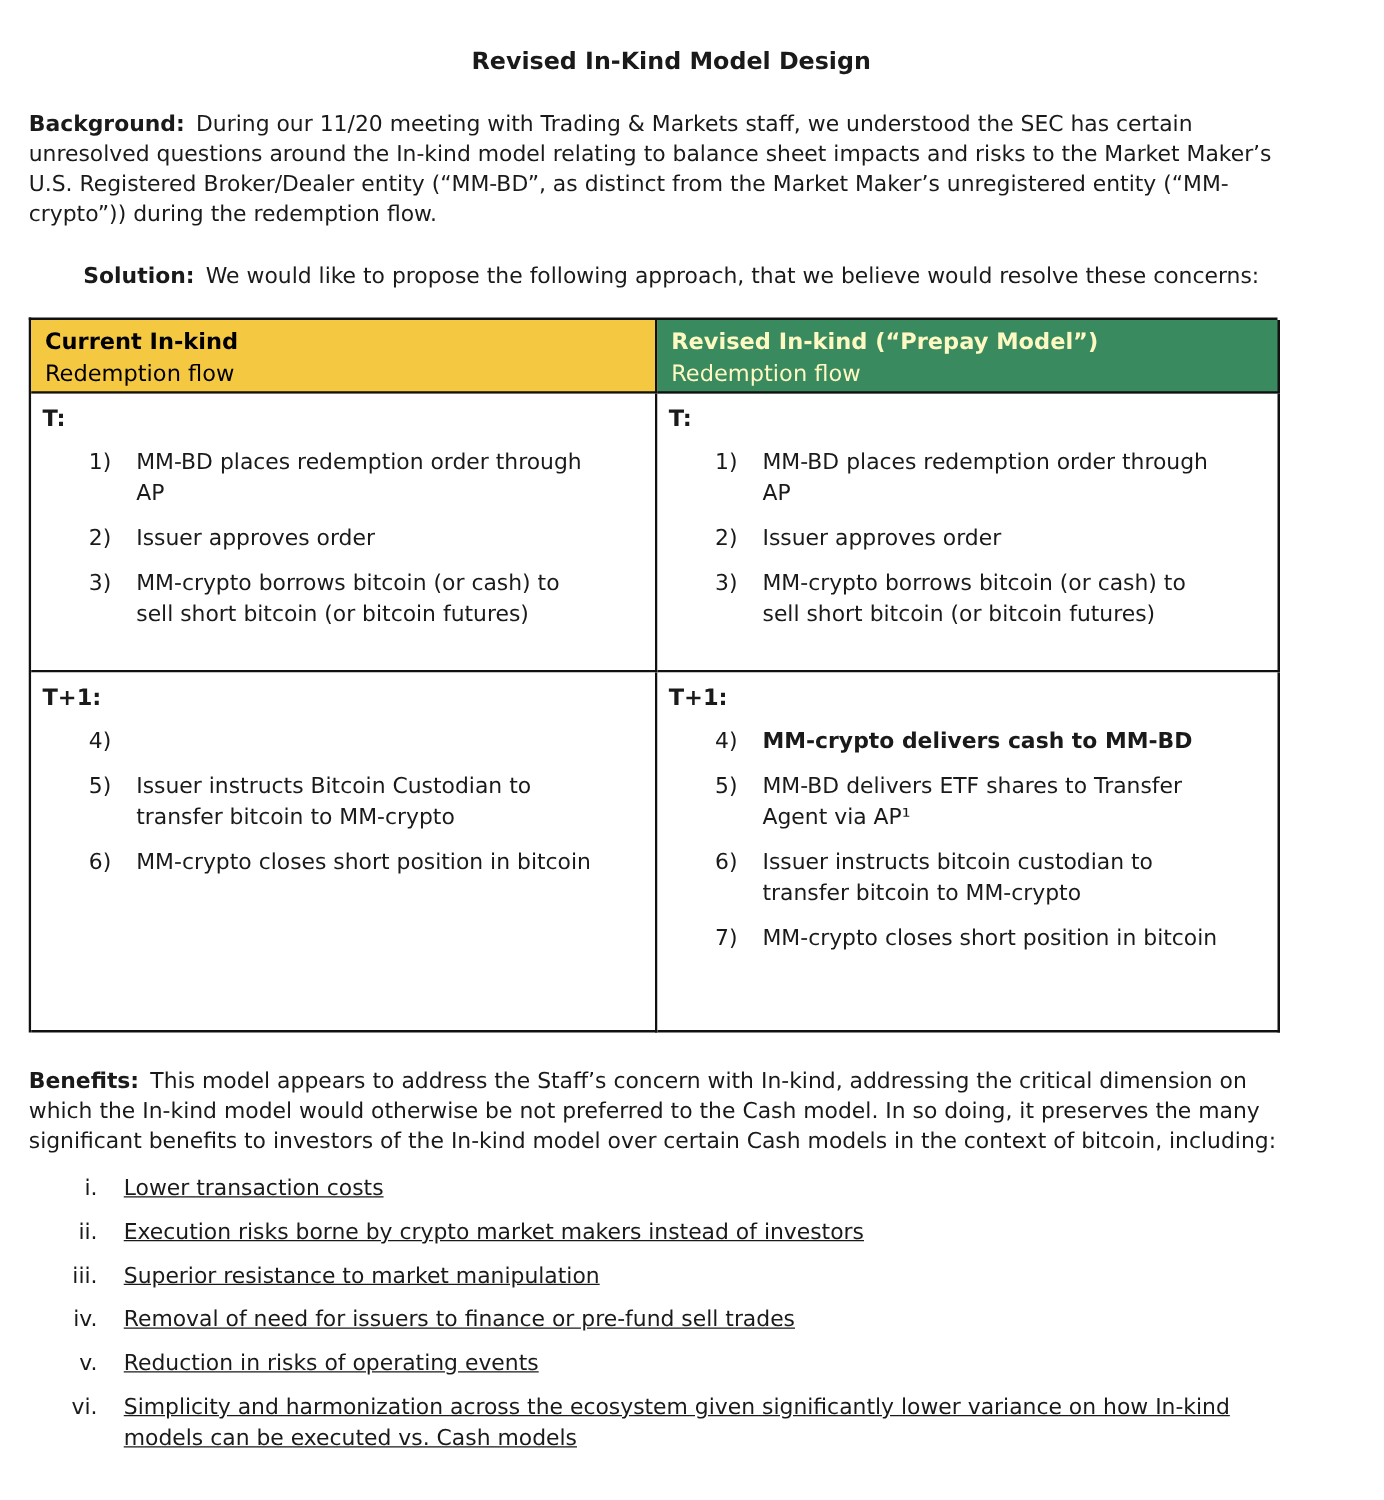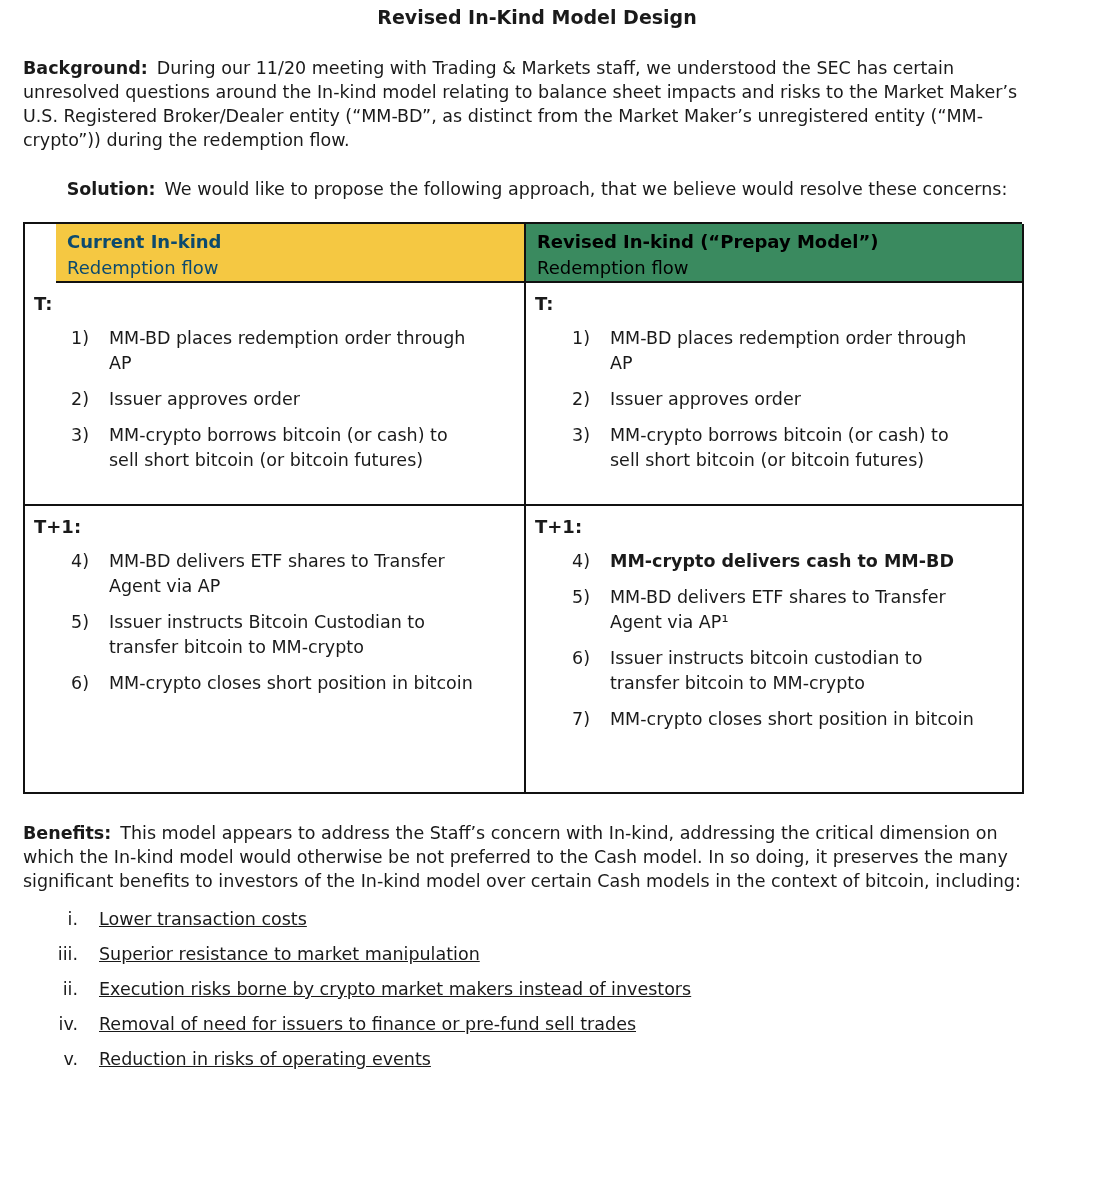--- a/index.html
+++ b/index.html
@@ -6,21 +6,21 @@
   html, body { background: #ffffff; }
   .page {
     position: relative;
     width: 1107px;
     height: 1200px;
     background: #ffffff;
     color: #1a1a1a;
     font-family: "DejaVu Sans", "Liberation Sans", sans-serif;
     font-size: 17.5px;
     line-height: 24px;
-    padding: 5px 56px 0 23px;
+    padding: 37px 56px 0 23px;
     overflow: hidden;
   }
   .doc-title {
     text-align: center;
     font-size: 19px;
     font-weight: bold;
     line-height: 24px;
     margin-bottom: 27px;
   }
   .para { margin-bottom: 25px; }
@@ -32,22 +32,22 @@
     width: 999px;
     display: grid;
     grid-template-columns: 501px 498px;
     grid-template-rows: 59px 223px 288px;
     border-top: 2px solid #111;
     border-left: 2px solid #111;
     margin-bottom: 27px;
   }
   .mt-cell { border-right: 2px solid #111; border-bottom: 2px solid #111; }
   .mt-header { padding: 5px 12px 0 11px; line-height: 26px; }
-  .mt-header.yellow { background: #F5C842; color: #0c4a6e; margin-left: 31px; }
-  .mt-header.green  { background: #3A8A5F; color: #000000; }
+  .mt-header.yellow { background: #F5C842; color: #000000; }
+  .mt-header.green  { background: #3A8A5F; color: #fef9c3; }
   .mt-header-title { font-weight: bold; font-size: 18px; }
   .mt-header-sub { font-size: 18px; }
   .mt-body { padding: 8px 4px 0 9px; background: #ffffff; }
   .cell-label { font-weight: bold; font-size: 18px; line-height: 25px; margin-bottom: 10px; }
   .step { display: flex; margin-bottom: 11px; line-height: 25px; }
   .step-num { width: 75px; padding-left: 37px; flex-shrink: 0; }
   .step-text { max-width: 372px; }
   .step-text.bold { font-weight: bold; }
 
   
@@ -107,21 +107,20 @@
       <div class="step">
         <span class="step-num">3)</span>
         <span class="step-text">MM-crypto borrows bitcoin (or cash) to sell short bitcoin (or bitcoin futures)</span>
       </div>
     </div>
 
     <div class="mt-cell mt-body">
       <div class="cell-label">T+1:</div>
       <div class="step">
         <span class="step-num">4)</span>
-        <span class="step-text">MM-BD delivers ETF shares to Transfer Agent via AP</span>
       </div>
       <div class="step">
         <span class="step-num">5)</span>
         <span class="step-text">Issuer instructs Bitcoin Custodian to transfer bitcoin to MM-crypto</span>
       </div>
       <div class="step">
         <span class="step-num">6)</span>
         <span class="step-text">MM-crypto closes short position in bitcoin</span>
       </div>
     </div>
@@ -149,30 +148,34 @@
   </div>
 
   <p class="para benefits-para"><span class="lead-label">Benefits:</span><span>This model appears to address the Staff’s concern with In-kind, addressing the critical dimension on which the In-kind model would otherwise be not preferred to the Cash model.  In so doing, it preserves the many significant benefits to investors of the In-kind model over certain Cash models in the context of bitcoin, including:</span></p>
 
   <div class="benefits-list">
     <div class="benefit">
       <span class="benefit-num">i.</span>
       <span class="benefit-text">Lower transaction costs</span>
     </div>
     <div class="benefit">
+      <span class="benefit-num">ii.</span>
+      <span class="benefit-text">Execution risks borne by crypto market makers instead of investors</span>
+    </div>
+    <div class="benefit">
       <span class="benefit-num">iii.</span>
       <span class="benefit-text">Superior resistance to market manipulation</span>
-    </div>
-    <div class="benefit">
-      <span class="benefit-num">ii.</span>
-      <span class="benefit-text">Execution risks borne by crypto market makers instead of investors</span>
     </div>
     <div class="benefit">
       <span class="benefit-num">iv.</span>
       <span class="benefit-text">Removal of need for issuers to finance or pre-fund sell trades</span>
     </div>
     <div class="benefit">
       <span class="benefit-num">v.</span>
       <span class="benefit-text">Reduction in risks of operating events</span>
     </div>
+    <div class="benefit">
+      <span class="benefit-num">vi.</span>
+      <span class="benefit-text">Simplicity and harmonization across the ecosystem given significantly lower variance on how In-kind models can be executed vs. Cash models</span>
+    </div>
   </div>
 
 </div>
 
 </body></html>

